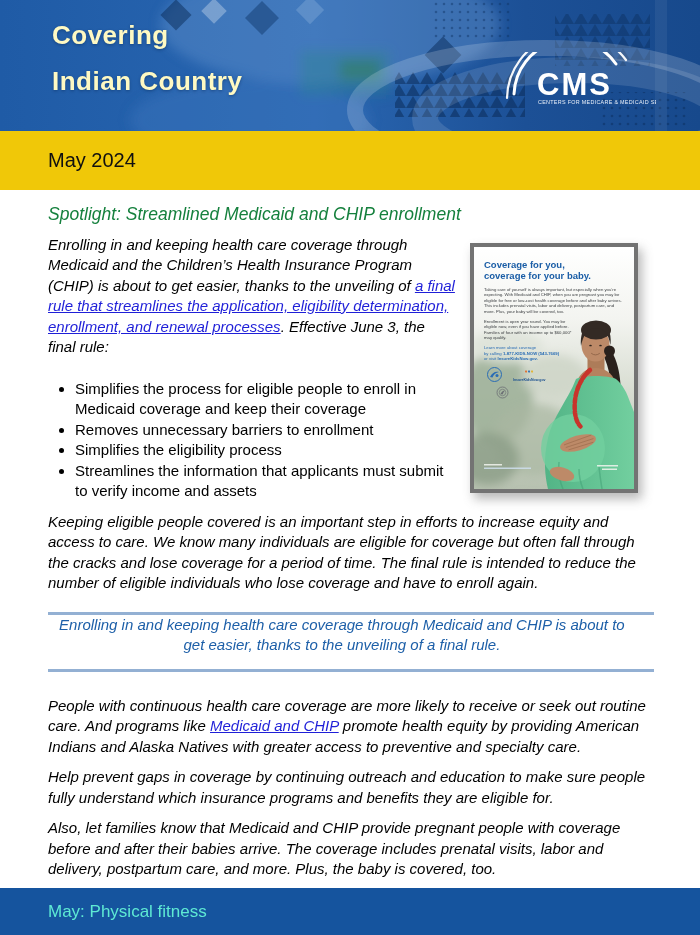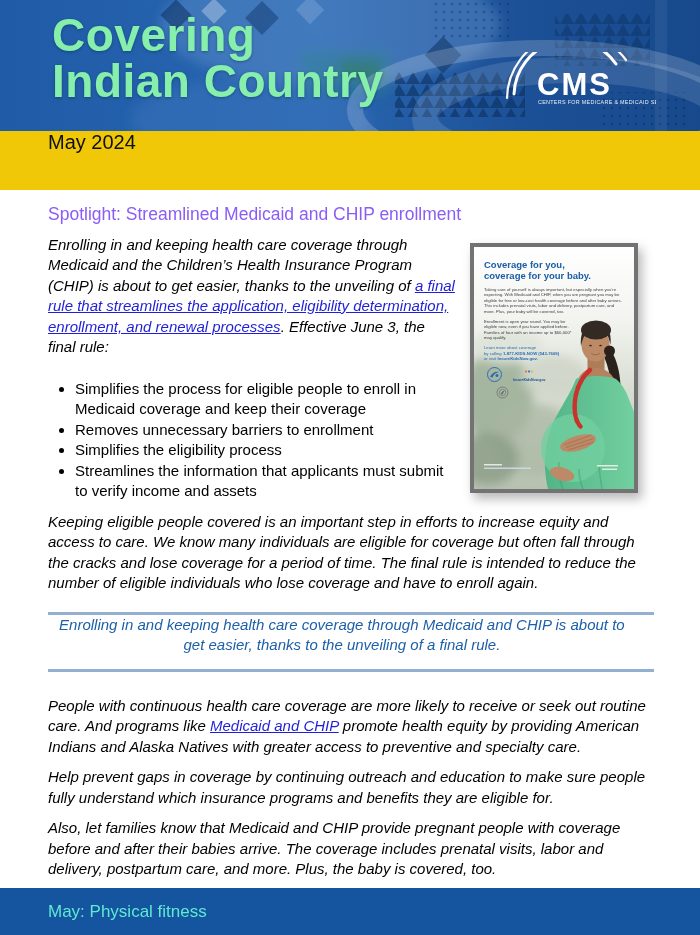--- a/index.html
+++ b/index.html
@@ -2,32 +2,32 @@
 <html><head>
 <meta charset="utf-8">
 <style>
   html,body{margin:0;padding:0;background:#ffffff;}
   body{font-family:"Liberation Sans",sans-serif;}
   .page{position:relative;width:700px;height:935px;overflow:hidden;background:#fff;margin:0 auto;}
 
   
   .masthead{position:relative;height:131px;background:#1e5ca8;overflow:hidden;}
   .masthead .bg{position:absolute;inset:0;width:100%;height:100%;}
-  .masthead-title{position:absolute;left:52px;top:12px;color:#86efac;font-weight:bold;
-    font-size:46px;line-height:46px;letter-spacing:.5px;text-shadow:0 1px 3px rgba(0,30,70,.4);}
+  .masthead-title{position:absolute;left:52px;top:12px;color:#fef9c3;font-weight:bold;
+    font-size:26px;line-height:46px;letter-spacing:.5px;text-shadow:0 1px 3px rgba(0,30,70,.4);}
   .cms-logo{position:absolute;right:44px;top:52px;}
 
   
-  .issue-bar{height:59px;background:#f0c808;display:flex;
+  .issue-bar{height:59px;background:#f0c808;display:flex;align-items:center;
     padding-left:48px;box-sizing:border-box;}
   .issue-label{font-size:20px;color:#101010;}
 
   
   .content{padding:0 46px 0 48px;font-size:15px;line-height:20.5px;color:#000;}
-  .spotlight-heading{margin:14px 0 10px;font-size:17.5px;font-weight:400;color:#8b5cf6;}
+  .spotlight-heading{margin:14px 0 10px;font-size:17.5px;font-weight:400;color:#15803d;font-style:italic;}
   .content p{margin:0 0 10px;font-style:italic;}
   a.body-link{color:#1f1fd8;text-decoration:underline;cursor:pointer;}
   ul.rule-bullets{margin:21px 0 10px;padding-left:27px;}
   ul.rule-bullets li{margin:0;}
   .divider{border:none;border-top:3px solid #93b0d3;margin:18px 0 0;}
   .divider.second{margin-top:13px;}
   .pull-quote{color:#1d5fa8;font-style:italic;text-align:center;margin:13px auto 0;width:97%;}
   .after-quote{margin-top:24px !important;}
 
   

